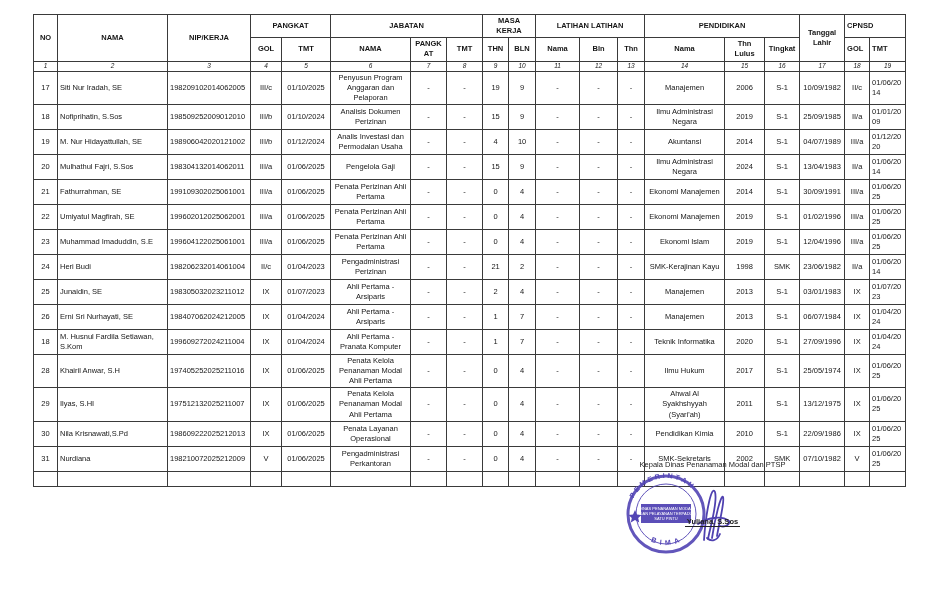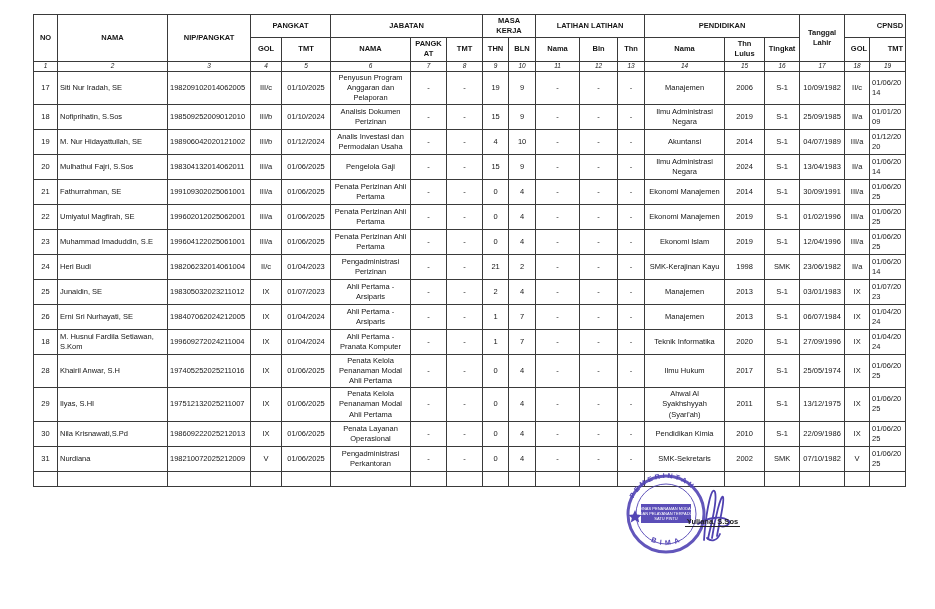--- a/index.html
+++ b/index.html
@@ -17,21 +17,21 @@
     font-size:7.5px;line-height:1.35;padding:1px 2px;
     text-align:center;vertical-align:middle;color:#161616;
     overflow:hidden;word-wrap:break-word;
   }
   table.roster th{font-weight:bold;height:12px;}
   table.roster tr.num-row td{
     font-style:italic;font-size:6.5px;height:9px;padding:0 1px;line-height:1.1;
   }
   table.roster tbody td{height:22px;}
   table.roster td.cell-left{text-align:left;}
-  table.roster th.th-left{text-align:right;}
+  table.roster th.th-left{text-align:left;}
   table.roster tr.empty-row td{height:12px;}
   .sig-block{position:absolute;left:570px;top:460px;width:285px;height:110px;font-size:7.5px;}
   .sig-line{position:absolute;width:100%;text-align:center;color:#222;}
   .sig-title1{top:0;}
   .sig-title2{top:11px;}
   .sig-name{top:57px;font-weight:bold;}
   .sig-name span{border-bottom:1px solid #222;padding:0 2px;}
   .sig-nip{top:68px;}
   .sig-art{position:absolute;left:38px;top:8px;}
 </style>
@@ -59,21 +59,21 @@
         <col style="width:40px">
       <col style="width:35px">
         <col style="width:45px">
         <col style="width:25px">
       <col style="width:36px">
     </colgroup>
     <thead>
       <tr>
         <th rowspan="2">NO</th>
         <th rowspan="2">NAMA</th>
-        <th rowspan="2">NIP/PANGKAT</th>
+        <th rowspan="2">NIP/KERJA</th>
         <th colspan="2">PANGKAT</th>
         <th colspan="3">JABATAN</th>
         <th colspan="2">MASA KERJA</th>
         <th colspan="3">LATIHAN LATIHAN</th>
         <th colspan="3">PENDIDIKAN</th>
         <th rowspan="2">Tanggal Lahir</th>
         <th colspan="2" class="th-left">CPNSD</th>
       </tr>
       <tr>
         <th>GOL</th>
@@ -448,20 +448,21 @@
       <td></td>
       <td></td>
       <td></td>
       <td></td>
       <td class="cell-left"></td>
     </tr>
       </tbody>
   </table>
 
   <div class="sig-block">
+    <div class="sig-line sig-title1">Kepala Dinas Penanaman Modal dan PTSP</div>
 
     <svg class="sig-art" width="190" height="92" viewBox="0 0 190 92">
       <defs>
         <path id="arcTop" d="M 22,46 A 36,36 0 0 1 94,46"></path>
         <path id="arcBot" d="M 26,52 A 33,33 0 0 0 90,52"></path>
       </defs>
       <g stroke="#5244b4" fill="none" opacity="0.9">
         <circle cx="58" cy="46" r="38" stroke-width="3"></circle>
         <circle cx="58" cy="46" r="30" stroke-width="1"></circle>
       </g>

